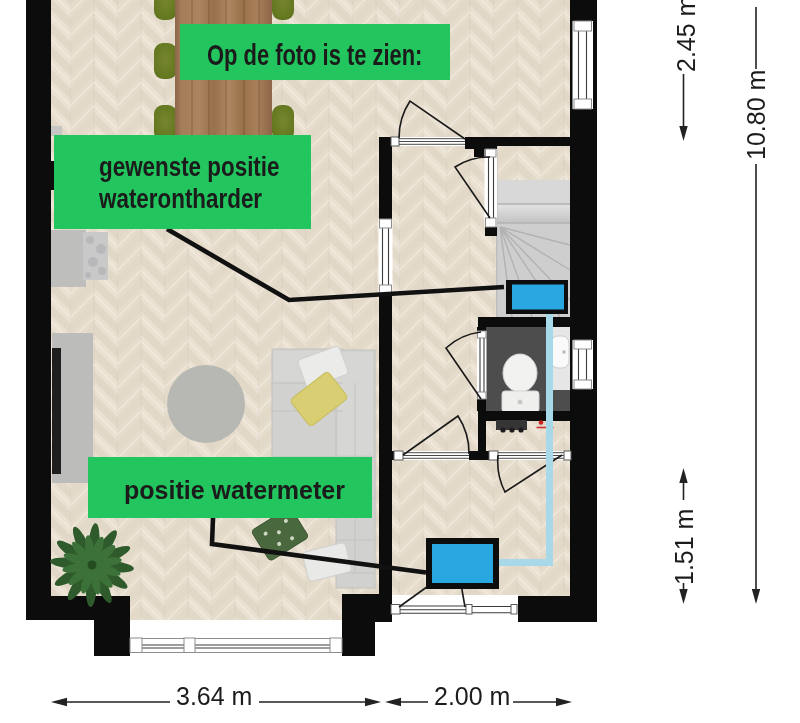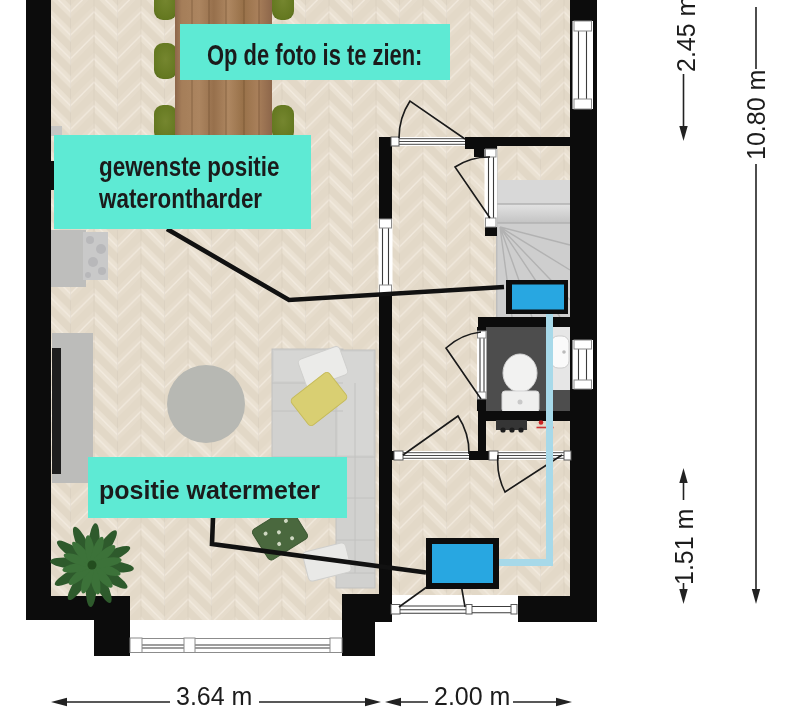--- a/index.html
+++ b/index.html
@@ -1,18 +1,18 @@
 <!DOCTYPE html>
 <html><head>
 <meta charset="utf-8">
 <style>
   html,body{margin:0;padding:0;background:#fff;}
   #page{position:relative;width:800px;height:723px;background:#fff;overflow:hidden;
         font-family:"Liberation Sans", sans-serif;}
-  .lbl{position:absolute;background:#5eead4;color:#1b1b1b;font-weight:bold;}
+  .lbl{position:absolute;background:#22c55e;color:#1b1b1b;font-weight:bold;}
 </style>
 </head>
 <body>
 <div id="page">
 <svg width="800" height="723" viewBox="0 0 800 723" style="position:absolute;left:0;top:0">
 <defs>
   <clipPath id="c1">
           <rect x="0" y="0" width="23.5" height="23.5"></rect>
         </clipPath>
   <clipPath id="c2">
@@ -341,14 +341,14 @@
   <text transform="translate(693,585) rotate(-90)">1.51 m</text>
 </g>
 </svg>
 
 <div class="lbl" style="left:180px;top:24px;width:270px;height:56px;">
       <div style="font-size:30px;line-height:61px;padding-left:37px;transform:scaleX(0.73);transform-origin:0 0;white-space:nowrap;">Op de foto is te zien:</div>
     </div>
 <div class="lbl" style="left:54px;top:135px;width:220px;height:94px;padding-left:37px;">
       <div style="font-size:28px;line-height:32px;padding:16px 0 0 10px;transform:scaleX(0.80);transform-origin:0 0;white-space:nowrap;">gewenste positie<br>waterontharder</div>
     </div>
-<div class="lbl" style="left:88px;top:457px;width:248px;height:61px;font-size:25px;line-height:66px;padding-left:11px;">positie watermeter</div>
+<div class="lbl" style="left:88px;top:457px;width:248px;height:61px;font-size:25px;line-height:66px;padding-left:36px;">positie watermeter</div>
 </div>
 
 </body></html>

